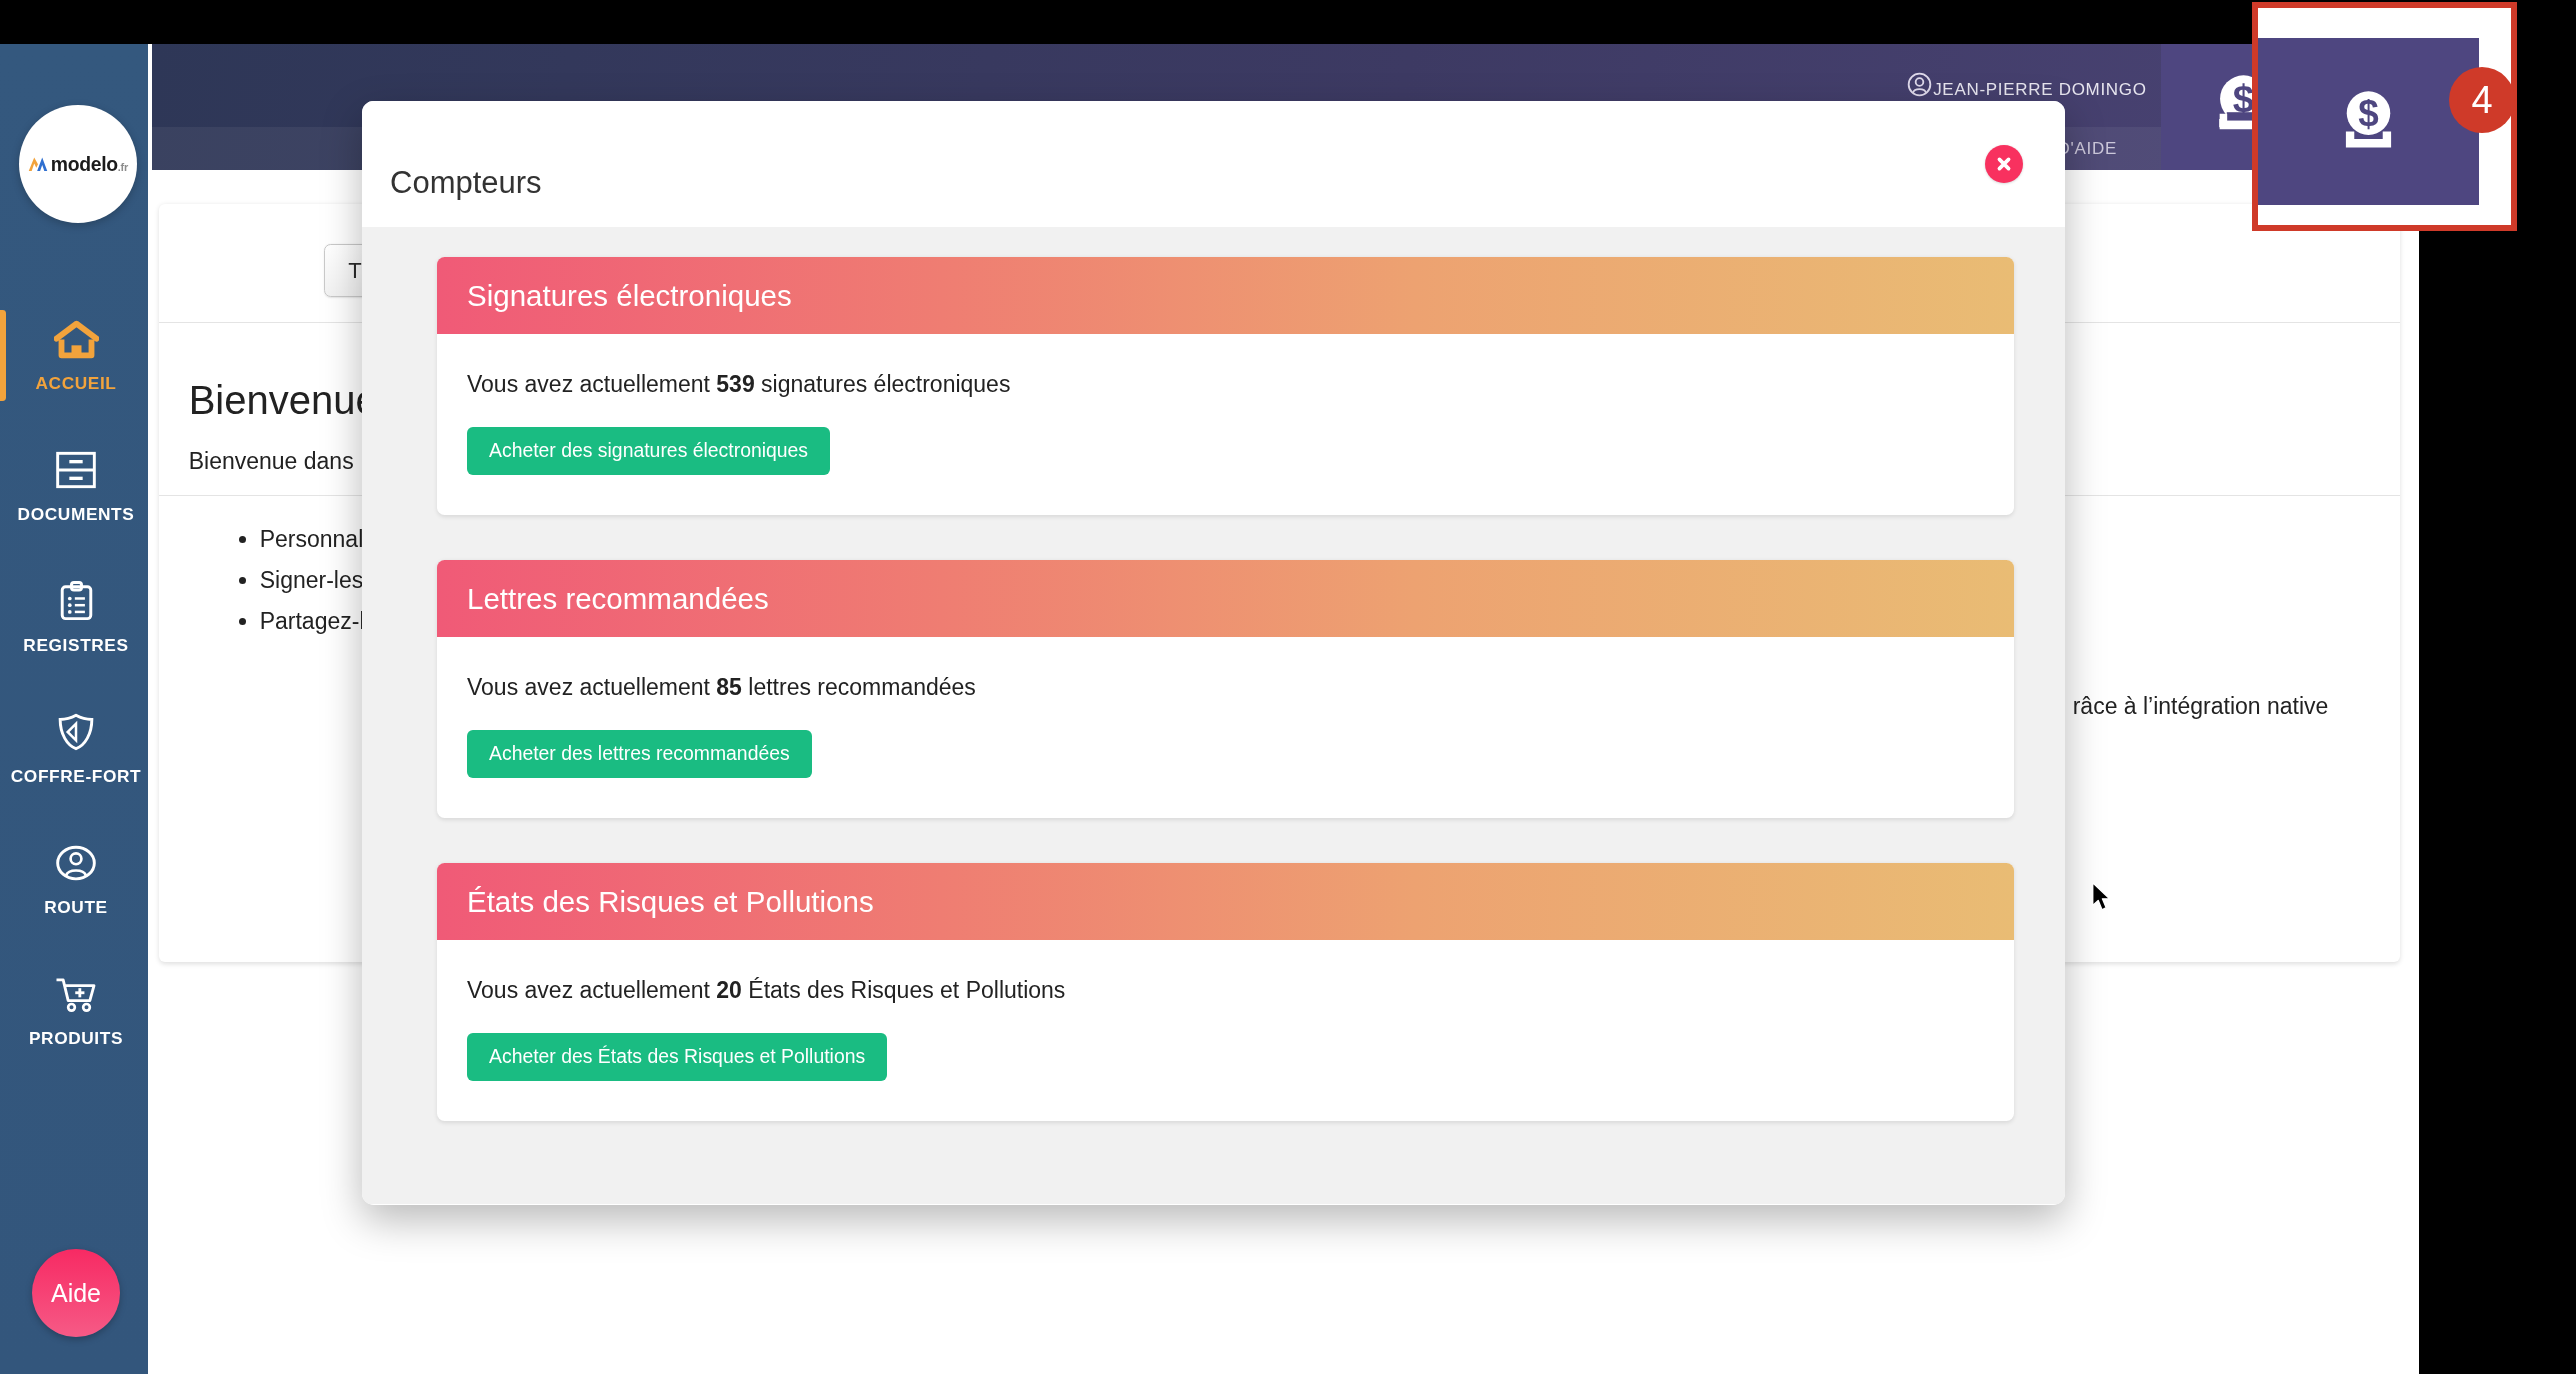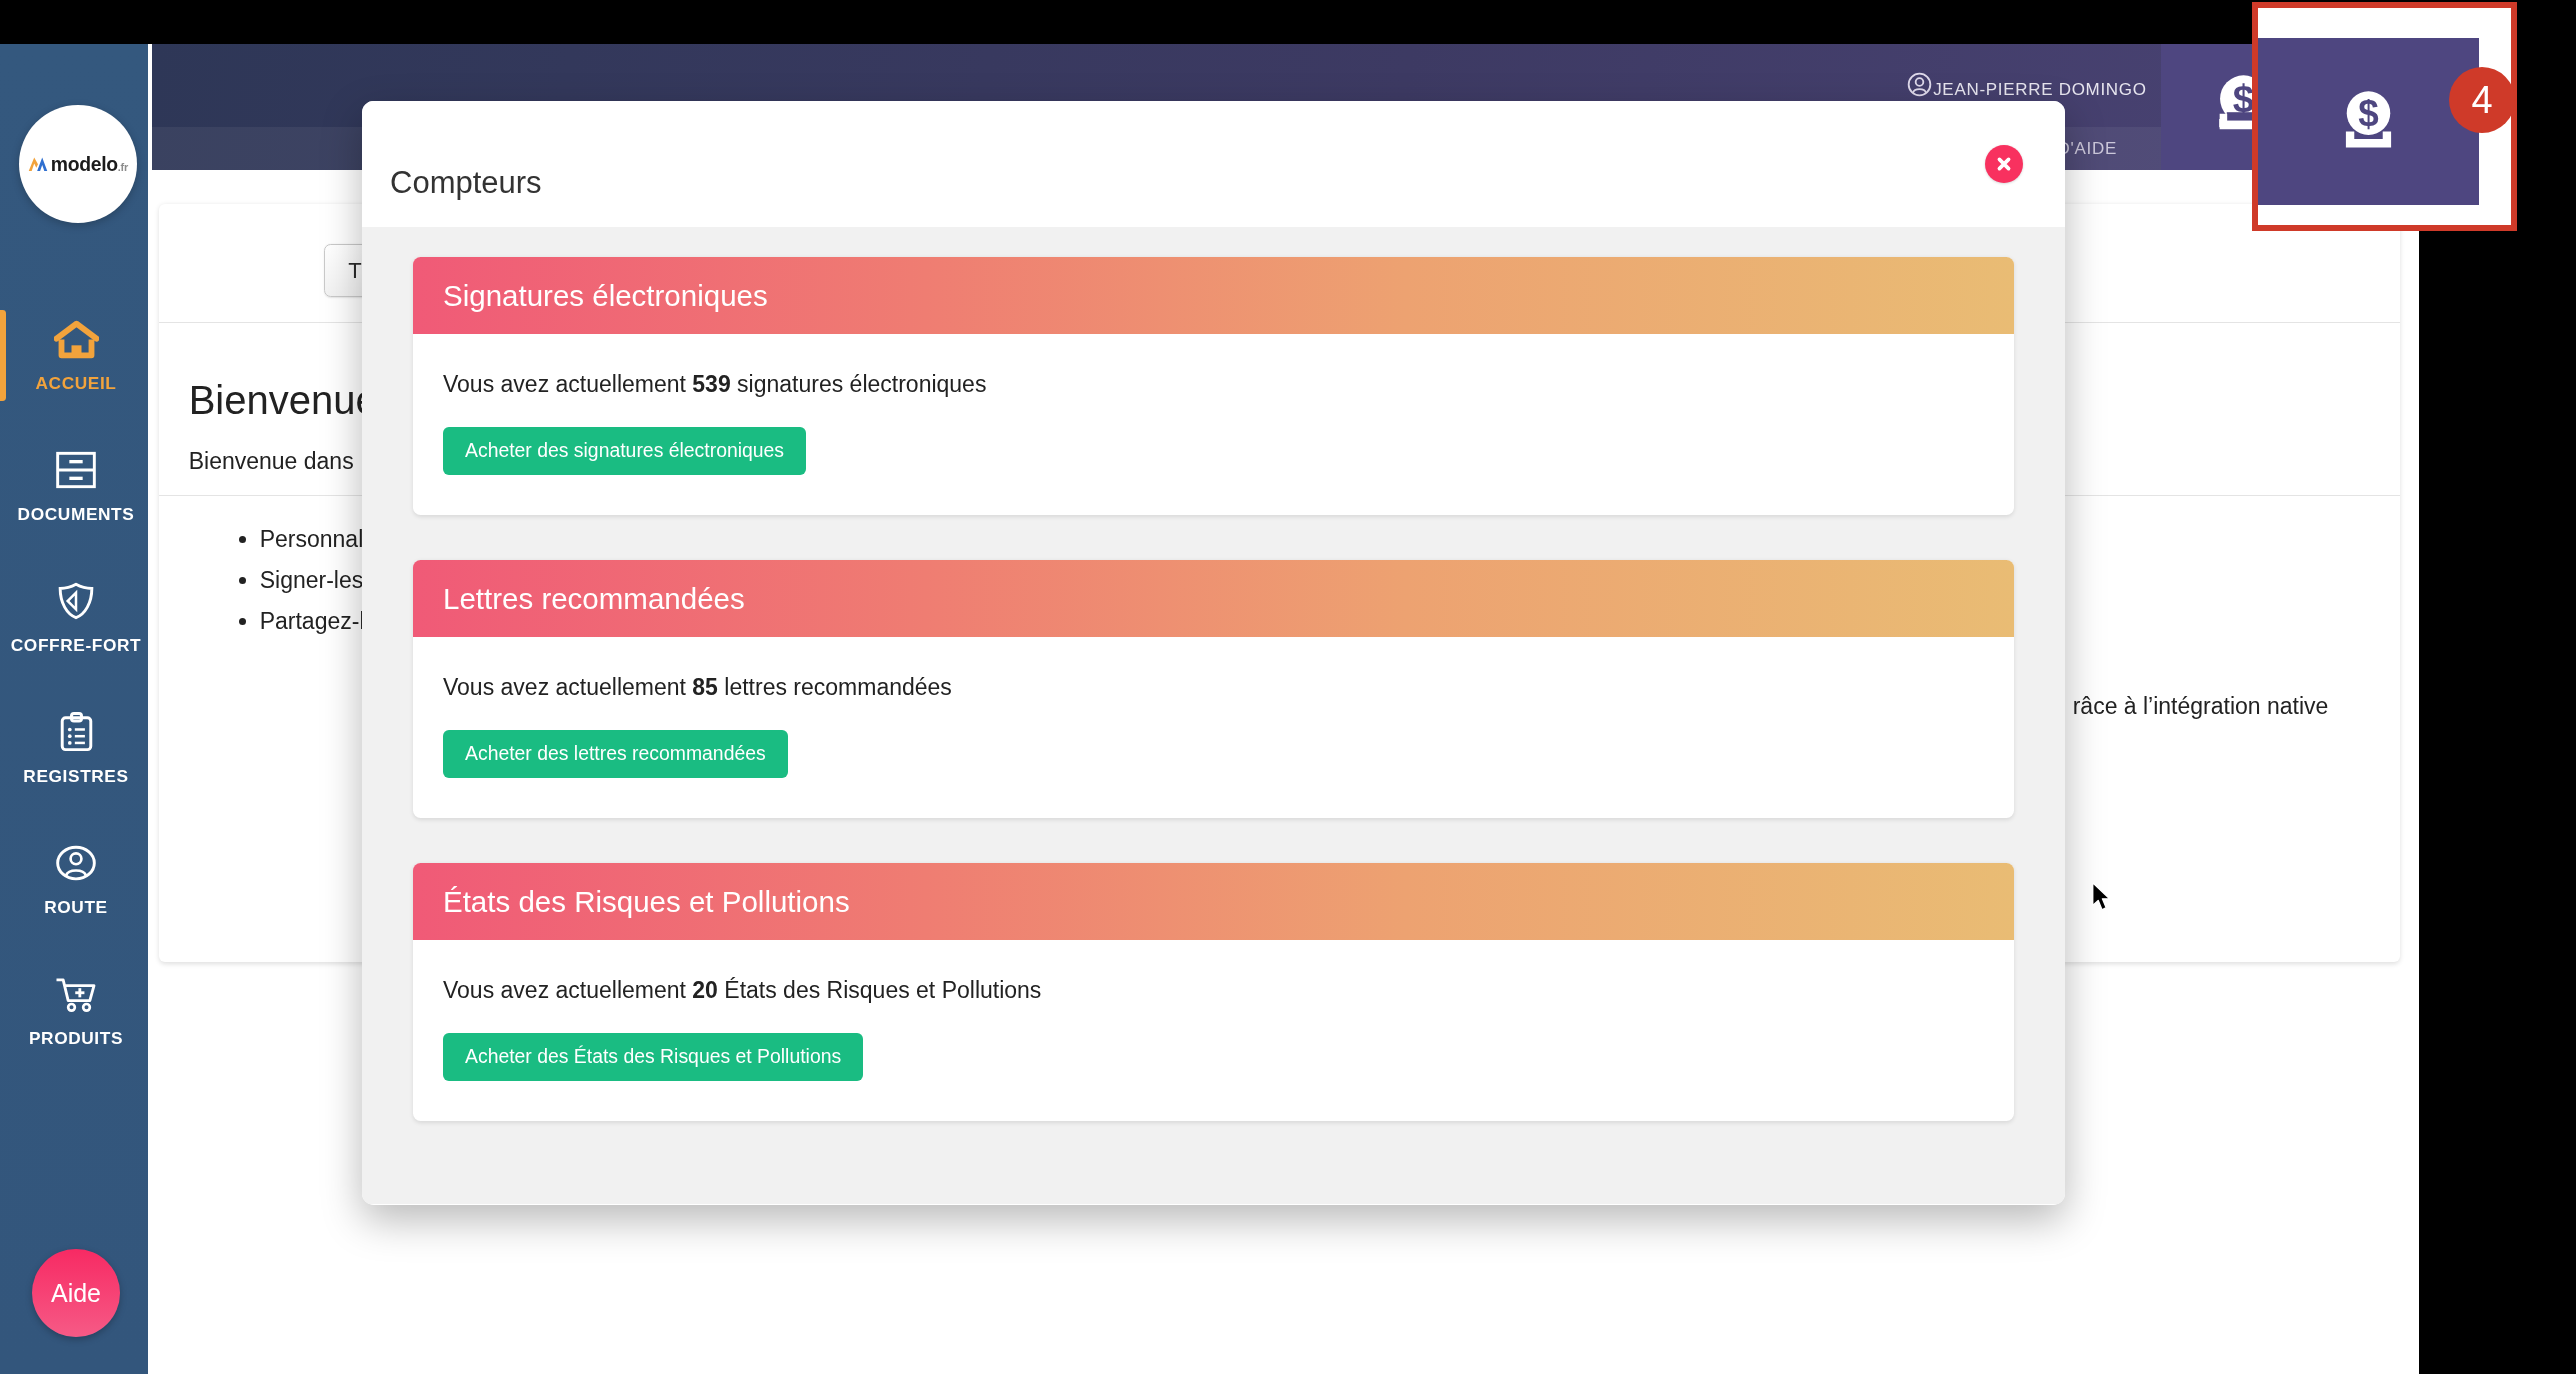--- a/index.html
+++ b/index.html
@@ -330,20 +330,21 @@
     padding: 30px 51px;
     box-sizing: border-box;
   }
 
   .panel {
     background: #ffffff;
     border-radius: 7.6px;
     box-shadow: 0 1.7px 4.2px rgba(0,0,0,.10);
     margin-bottom: 45px;
     overflow: hidden;
+    margin-left: 24px;
   }
   .panel-head {
     height: 77px;
     background: linear-gradient(90deg, #f05a77 0%, #ef7d72 32%, #eda271 62%, #e9bc74 100%);
     display: flex;
     align-items: center;
     padding-left: 30px;
     box-sizing: border-box;
   }
   .panel-head-title {
@@ -461,42 +462,42 @@
               <line x1="3" y1="24" x2="47" y2="24" stroke="#fff" stroke-width="3.5"></line>
               <line x1="17" y1="14" x2="33" y2="14" stroke="#fff" stroke-width="4"></line>
               <line x1="17" y1="34" x2="33" y2="34" stroke="#fff" stroke-width="4"></line>
             </svg>
           </span>
           <span class="nav-label">DOCUMENTS</span>
         </div>
 
         <div class="nav-item">
           <span class="nav-icon">
-            <svg width="42" height="40" viewBox="0 0 50 48">
-              <path d="M25 4 C16 9, 8 9, 6 9 C6 26, 14 40, 25 44 C36 40, 44 26, 44 9 C42 9, 34 9, 25 4 Z" fill="none" stroke="#fff" stroke-width="3.5"></path>
-              <path d="M25 14 L25 34 L15 24 Z" fill="none" stroke="#fff" stroke-width="3"></path>
-            </svg>
-          </span>
-          <span class="nav-label">COFFRE-FORT</span>
-        </div>
-
-        <div class="nav-item">
-          <span class="nav-icon">
             <svg width="39" height="42" viewBox="0 0 46 50">
               <rect x="6" y="8" width="34" height="38" rx="4" fill="none" stroke="#fff" stroke-width="3.5"></rect>
               <rect x="17" y="3" width="12" height="9" rx="3" fill="none" stroke="#fff" stroke-width="3.5"></rect>
               <circle cx="15" cy="22" r="2.2" fill="#fff"></circle>
               <circle cx="15" cy="30" r="2.2" fill="#fff"></circle>
               <circle cx="15" cy="38" r="2.2" fill="#fff"></circle>
               <line x1="21" y1="22" x2="33" y2="22" stroke="#fff" stroke-width="3"></line>
               <line x1="21" y1="30" x2="33" y2="30" stroke="#fff" stroke-width="3"></line>
               <line x1="21" y1="38" x2="33" y2="38" stroke="#fff" stroke-width="3"></line>
             </svg>
           </span>
           <span class="nav-label">REGISTRES</span>
+        </div>
+
+        <div class="nav-item">
+          <span class="nav-icon">
+            <svg width="42" height="40" viewBox="0 0 50 48">
+              <path d="M25 4 C16 9, 8 9, 6 9 C6 26, 14 40, 25 44 C36 40, 44 26, 44 9 C42 9, 34 9, 25 4 Z" fill="none" stroke="#fff" stroke-width="3.5"></path>
+              <path d="M25 14 L25 34 L15 24 Z" fill="none" stroke="#fff" stroke-width="3"></path>
+            </svg>
+          </span>
+          <span class="nav-label">COFFRE-FORT</span>
         </div>
 
         <div class="nav-item">
           <span class="nav-icon">
             <svg width="44" height="40" viewBox="0 0 52 48">
               <ellipse cx="26" cy="24" rx="22" ry="19" fill="none" stroke="#fff" stroke-width="3.5"></ellipse>
               <circle cx="26" cy="19" r="6.5" fill="none" stroke="#fff" stroke-width="3.2"></circle>
               <path d="M14 39 C17 31, 35 31, 38 39" fill="none" stroke="#fff" stroke-width="3.2"></path>
             </svg>
           </span>

